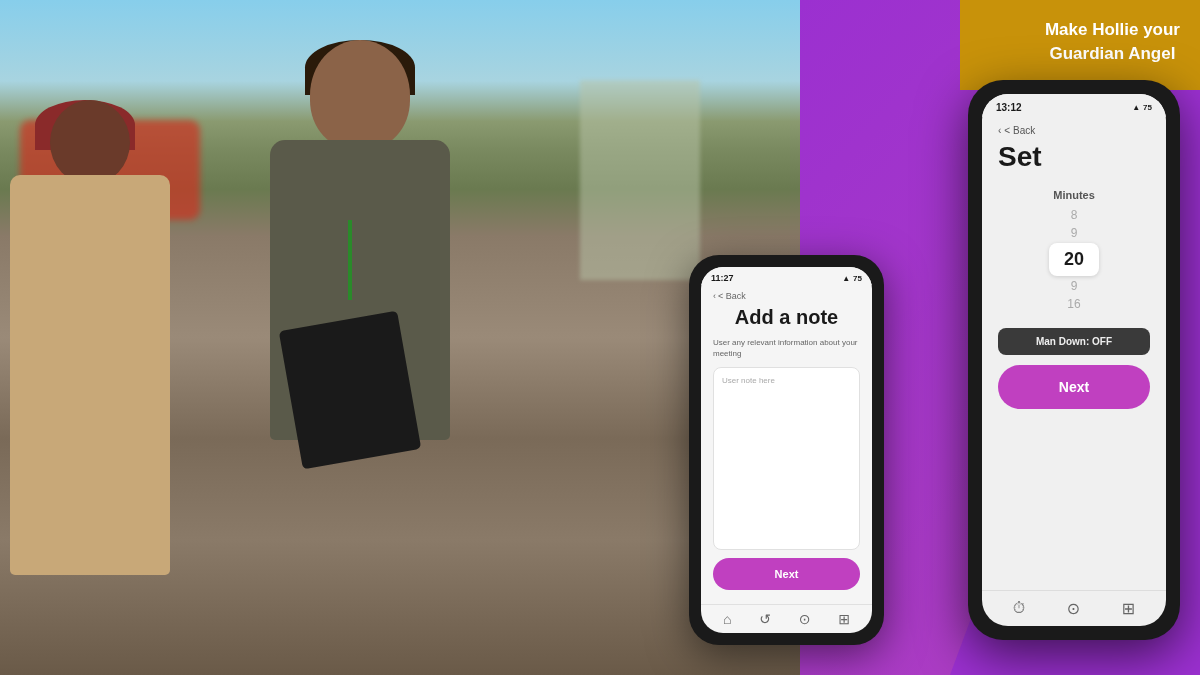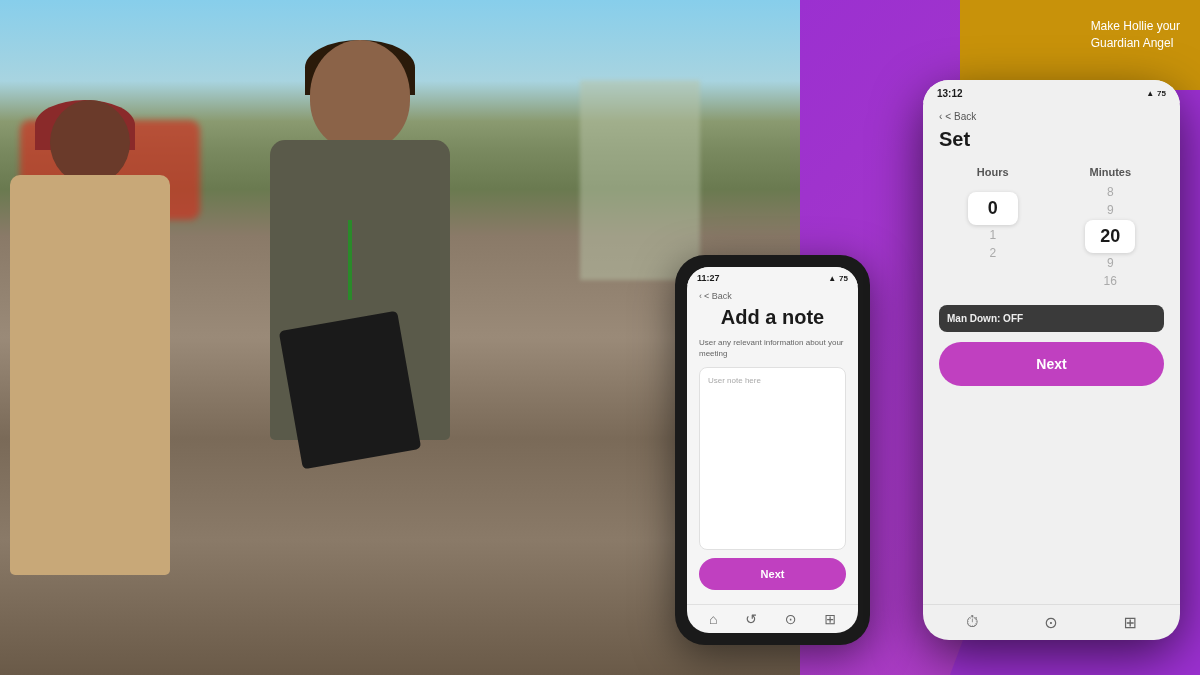--- a/index.html
+++ b/index.html
@@ -10,23 +10,23 @@
       font-family: -apple-system, BlinkMacSystemFont, 'Segoe UI', sans-serif;
       position: relative;
     }
 
     
     .tagline {
       position: absolute;
       top: 18px;
       right: 20px;
       color: white;
-      font-size: 12px;
-      font-weight: 400;
-      text-align: left;
+      font-size: 17px;
+      font-weight: 700;
+      text-align: center;
       line-height: 1.4;
       z-index: 10;
     }
 
     
     .scene-bg {
       position: absolute;
       top: 0; left: 0;
       width: 800px;
       height: 675px;
@@ -176,21 +176,21 @@
       width: 160px;
       height: 400px;
       background: #c8a878;
       border-radius: 10px 10px 5px 5px;
     }
 
     
     .phone-1 {
       position: absolute;
       bottom: 30px;
-      right: 330px;
+      right: 316px;
       width: 195px;
       height: 390px;
       background: #1a1a1a;
       border-radius: 30px;
       z-index: 10;
       box-shadow: 0 10px 40px rgba(0,0,0,0.5);
       padding: 12px;
     }
 
     .phone-1-screen {
@@ -287,26 +287,27 @@
     .nav-icon {
       font-size: 14px;
       color: #666;
     }
 
     
     .phone-2 {
       position: absolute;
       top: 80px;
       right: 20px;
-      width: 257px;
+      width: 212px;
       height: 560px;
       background: #1a1a1a;
       border-radius: 35px;
       z-index: 11;
       box-shadow: 0 15px 50px rgba(0,0,0,0.6);
+      padding: 14px;
     }
 
     .phone-2-screen {
       width: 100%;
       height: 100%;
       background: #f0f0f0;
       border-radius: 26px;
       overflow: hidden;
       display: flex;
       flex-direction: column;
@@ -333,21 +334,21 @@
     .back-link-2 {
       font-size: 10px;
       color: #555;
       margin-bottom: 6px;
       display: flex;
       align-items: center;
       gap: 3px;
     }
 
     .set-duration-title {
-      font-size: 20px;
+      font-size: 28px;
       font-weight: 800;
       color: #1a1a1a;
       line-height: 1.1;
       margin-bottom: 16px;
     }
 
     .duration-cols {
       display: flex;
       gap: 10px;
       margin-bottom: 16px;
@@ -390,21 +391,21 @@
       text-align: center;
       padding: 6px 0;
       box-shadow: 0 1px 4px rgba(0,0,0,0.15);
     }
 
     .man-down-badge {
       background: #3a3a3a;
       color: #eee;
       font-size: 10px;
       font-weight: 600;
-      text-align: left;
+      text-align: center;
       padding: 8px;
       border-radius: 8px;
       margin-bottom: 10px;
     }
 
     .next-btn-large {
       background: #c040c0;
       color: white;
       border: none;
       border-radius: 30px;
@@ -540,30 +541,20 @@
       <div class="back-link-2">
         <span>‹</span>
         <span>&lt; Back</span>
       </div>
       <div class="set-duration-title">
         <div>Set</div>
       </div>
 
       <div class="duration-cols">
         <div class="duration-col">
-          <div class="duration-col-label">Hours</div>
-          <div class="duration-scroll">
-            <div class="scroll-item"></div>
-            <div class="scroll-item"></div>
-            <div class="scroll-item-selected">0</div>
-            <div class="scroll-item">1</div>
-            <div class="scroll-item">2</div>
-          </div>
-        </div>
-        <div class="duration-col">
           <div class="duration-col-label">Minutes</div>
           <div class="duration-scroll">
             <div class="scroll-item">8</div>
             <div class="scroll-item">9</div>
             <div class="scroll-item-selected">20</div>
             <div class="scroll-item">9</div>
             <div class="scroll-item">16</div>
           </div>
         </div>
       </div>

